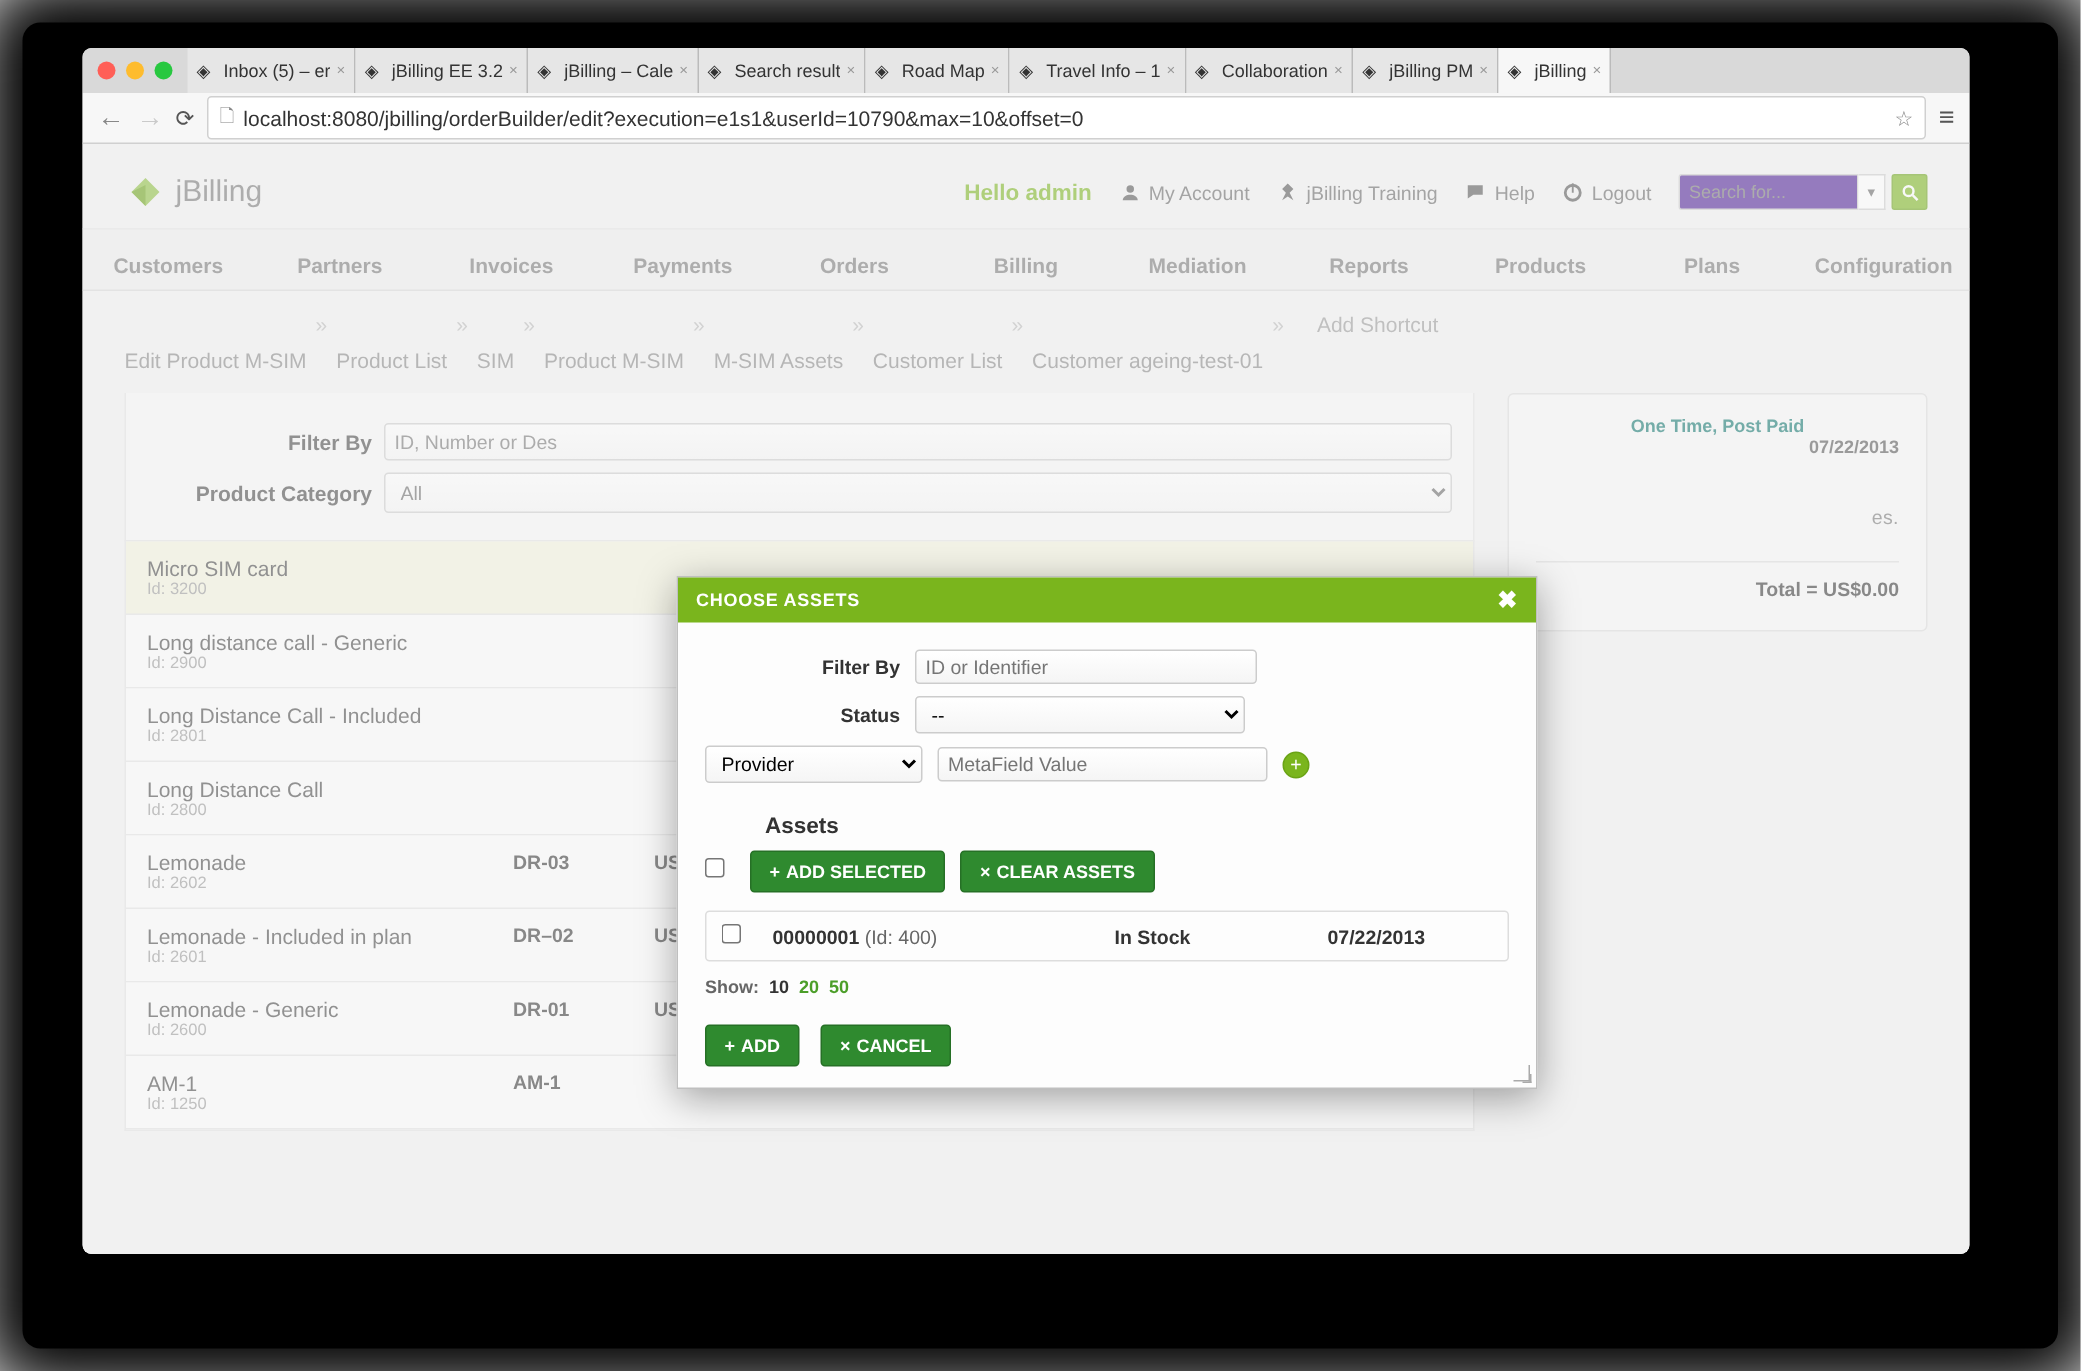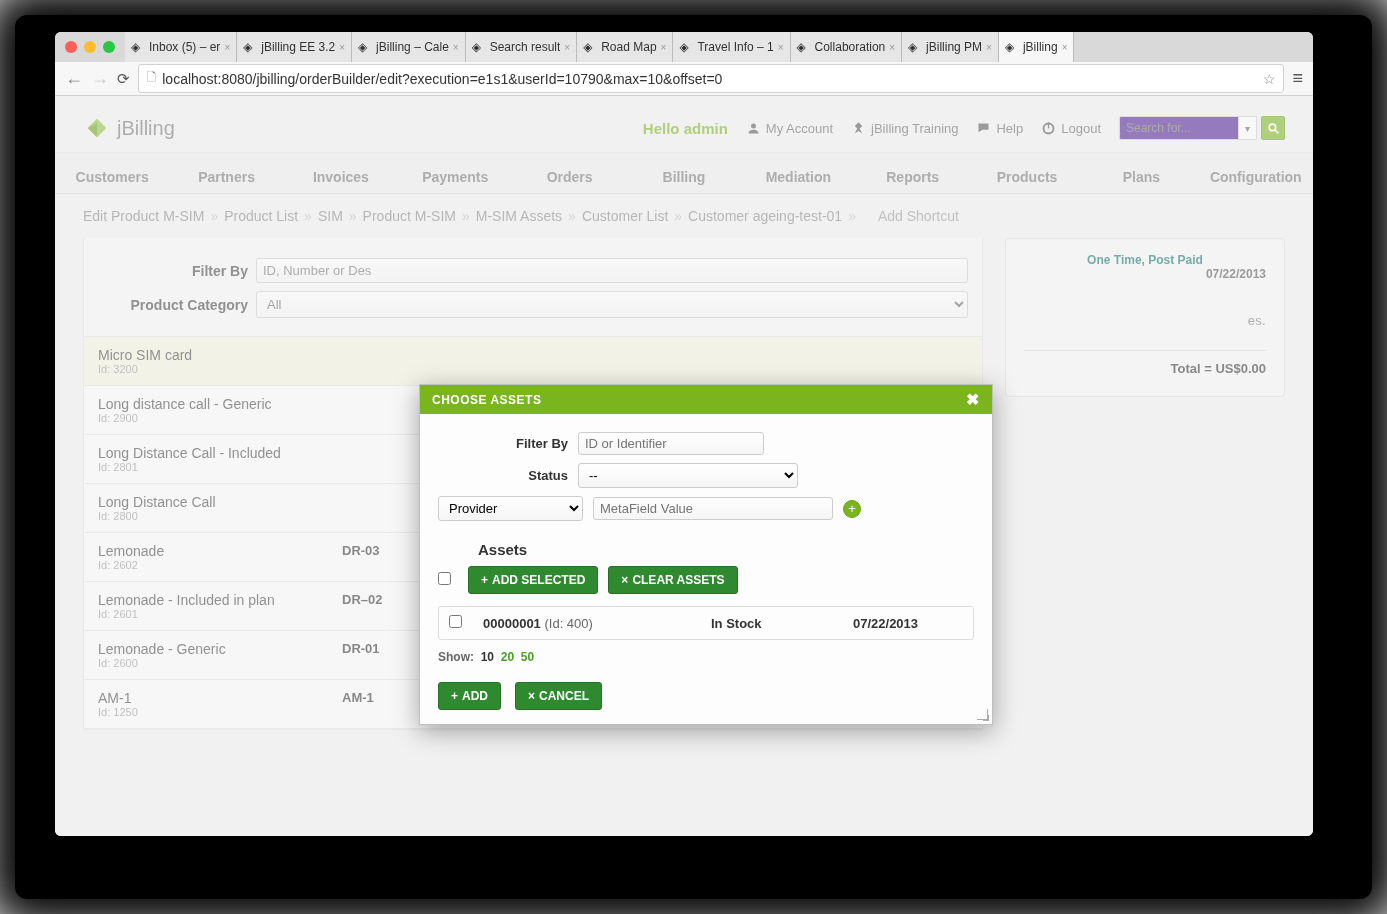--- a/index.html
+++ b/index.html
@@ -43,21 +43,21 @@
 .hdr-link svg, .hdr-link .ico { width:15px; height:15px; color:#555; }
 .search-wrap { display:flex; }
 .search-in { border:1px solid #ccc; font-size:12px; padding:4px 6px; width:120px; color:#888; background:#4c1d95; border-radius:2px 0 0 2px; }
 .search-drop { border:1px solid #ccc; border-left:0; width:18px; background:#fff; font-size:10px; color:#666; display:flex; align-items:center; justify-content:center; }
 .search-go { width:24px; background:#7ab51d; border:1px solid #6aa315; border-radius:2px; display:flex; align-items:center; justify-content:center; color:#fff; margin-left:4px; }
 
 .main-nav { display:flex; padding:16px 0 8px; border-bottom:1px solid #d9d9d9; border-top:1px solid #e6e6e6; background:#eee; }
 .main-nav a { flex:1; text-align:center; color:#777; font-weight:700; font-size:14px; cursor:pointer; }
 
 .breadcrumb { padding:14px 28px; display:flex; flex-wrap:wrap; gap:6px; color:#888; font-size:14px; }
-.breadcrumb span.bc { cursor:pointer; }
+.breadcrumb span.bc { cursor:pointer;margin-top:24px; }
 .breadcrumb span.sep { color:#bbb; }
 .breadcrumb span.shortcut { margin-left:16px; color:#999; }
 
 
 .content { display:flex; gap:22px; padding:0 28px; position:relative; }
 .col-left { flex:1; }
 .col-right { width:280px; }
 
 .tabs2 { display:flex; gap:20px; border-bottom:1px solid #d9d9d9; background:#eee; padding:0 18px; }
 .tab2 { padding:10px 4px; font-size:13px; font-weight:700; color:#999; letter-spacing:.3px; cursor:pointer; }
@@ -81,31 +81,31 @@
 .summary-panel { border:1px solid #dcdcdc; border-radius:4px; padding:14px 18px 20px; background:#f7f7f7; }
 .summary-title { text-align:center; font-weight:700; color:#0f766e; font-size:12px; }
 .summary-date { text-align:right; font-size:12px; color:#555; font-weight:600; }
 .summary-mid { color:#777; font-size:13px; text-align:right; margin:32px 0 22px; letter-spacing:.3px; }
 .summary-total { border-top:1px solid #ddd; padding-top:10px; text-align:right; font-weight:800; color:#333; font-size:13px; }
 
 
 .dim { position:absolute; inset:0; background:rgba(240,240,240,0.45); pointer-events:none; }
 
 
-.modal { position:absolute; left:364px; top:288px; width:574px; background:#fdfdfd; border:1px solid #bfbfbf; box-shadow:0 6px 24px rgba(0,0,0,.35); }
+.modal { position:absolute; left:396px; top:288px; width:574px; background:#fdfdfd; border:1px solid #bfbfbf; box-shadow:0 6px 24px rgba(0,0,0,.35); }
 .modal-hdr { background:#7ab51d; color:#fff; font-size:12px; font-weight:700; letter-spacing:.5px; padding:5px 12px; display:flex; justify-content:space-between; align-items:center; }
 .modal-hdr .x { font-size:16px; cursor:pointer; }
 .modal-body { padding:18px 18px 14px; position:relative; }
 .mrow { display:flex; align-items:center; gap:10px; margin-bottom:8px; }
 .mrow label { width:130px; text-align:right; font-size:13px; color:#333; font-weight:600; }
 .mrow input, .mrow select { border:1px solid #ccc; border-radius:3px; padding:3px 6px; font-size:13px; background:linear-gradient(#fff,#f5f5f5); }
-.mrow input { width:186px; }
+.mrow input { width:228px; }
 .mrow select { width:220px; }
 .mrow.meta select { width:145px; }
-.mrow.meta input { width:240px; }
+.mrow.meta input { width:220px; }
 .plus { width:18px; height:18px; background:#7ab51d; border:1px solid #6aa315; border-radius:50%; color:#fff; display:flex; align-items:center; justify-content:center; font-size:13px; cursor:pointer; }
 
 .assets-title { font-weight:700; font-size:15px; color:#333; margin:20px 0 8px 40px; }
 .btn-row { display:flex; align-items:center; gap:10px; margin-bottom:12px; }
 .btn-row .chk-col { width:20px; }
 .btn { background:#2f8a2f; color:#fff; font-weight:700; font-size:12px; padding:6px 12px; border-radius:3px; border:1px solid #267026; display:flex; align-items:center; gap:4px; cursor:pointer; }
 .btn .bi { font-size:12px; }
 .asset-row { border:1px solid #ddd; border-radius:3px; display:flex; align-items:center; padding:8px 10px; font-size:13px; color:#333; margin-bottom:10px; cursor:pointer; }
 .asset-row .c1 { width:34px; }
 .asset-row .c2 { flex:1; font-weight:700; }

